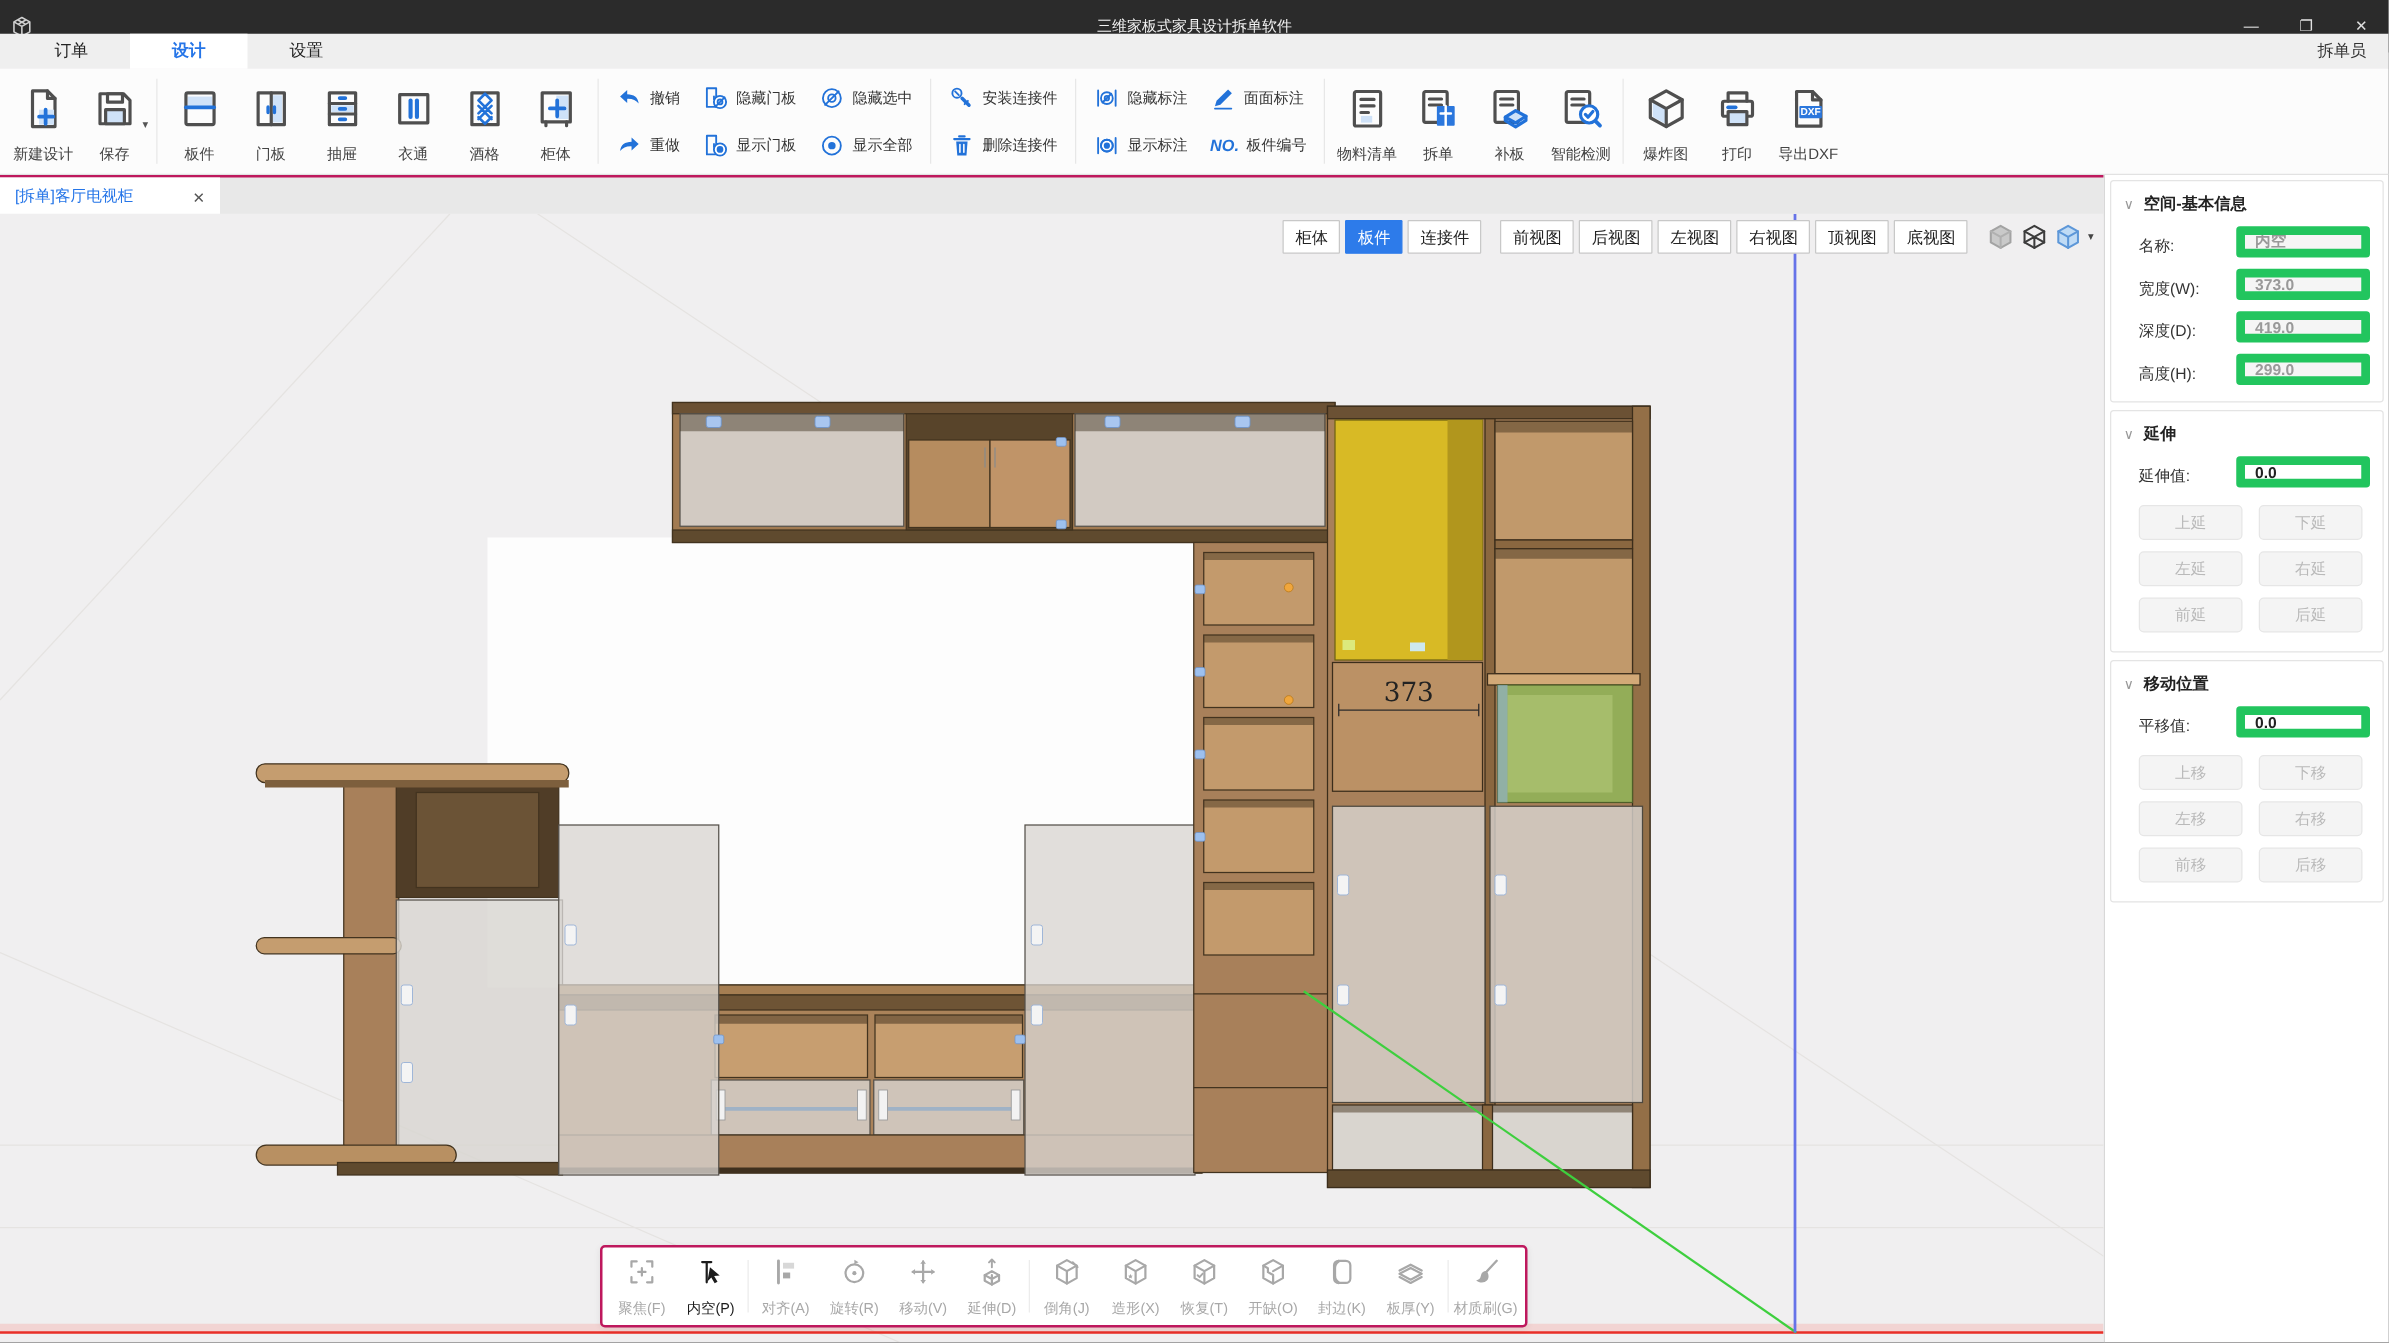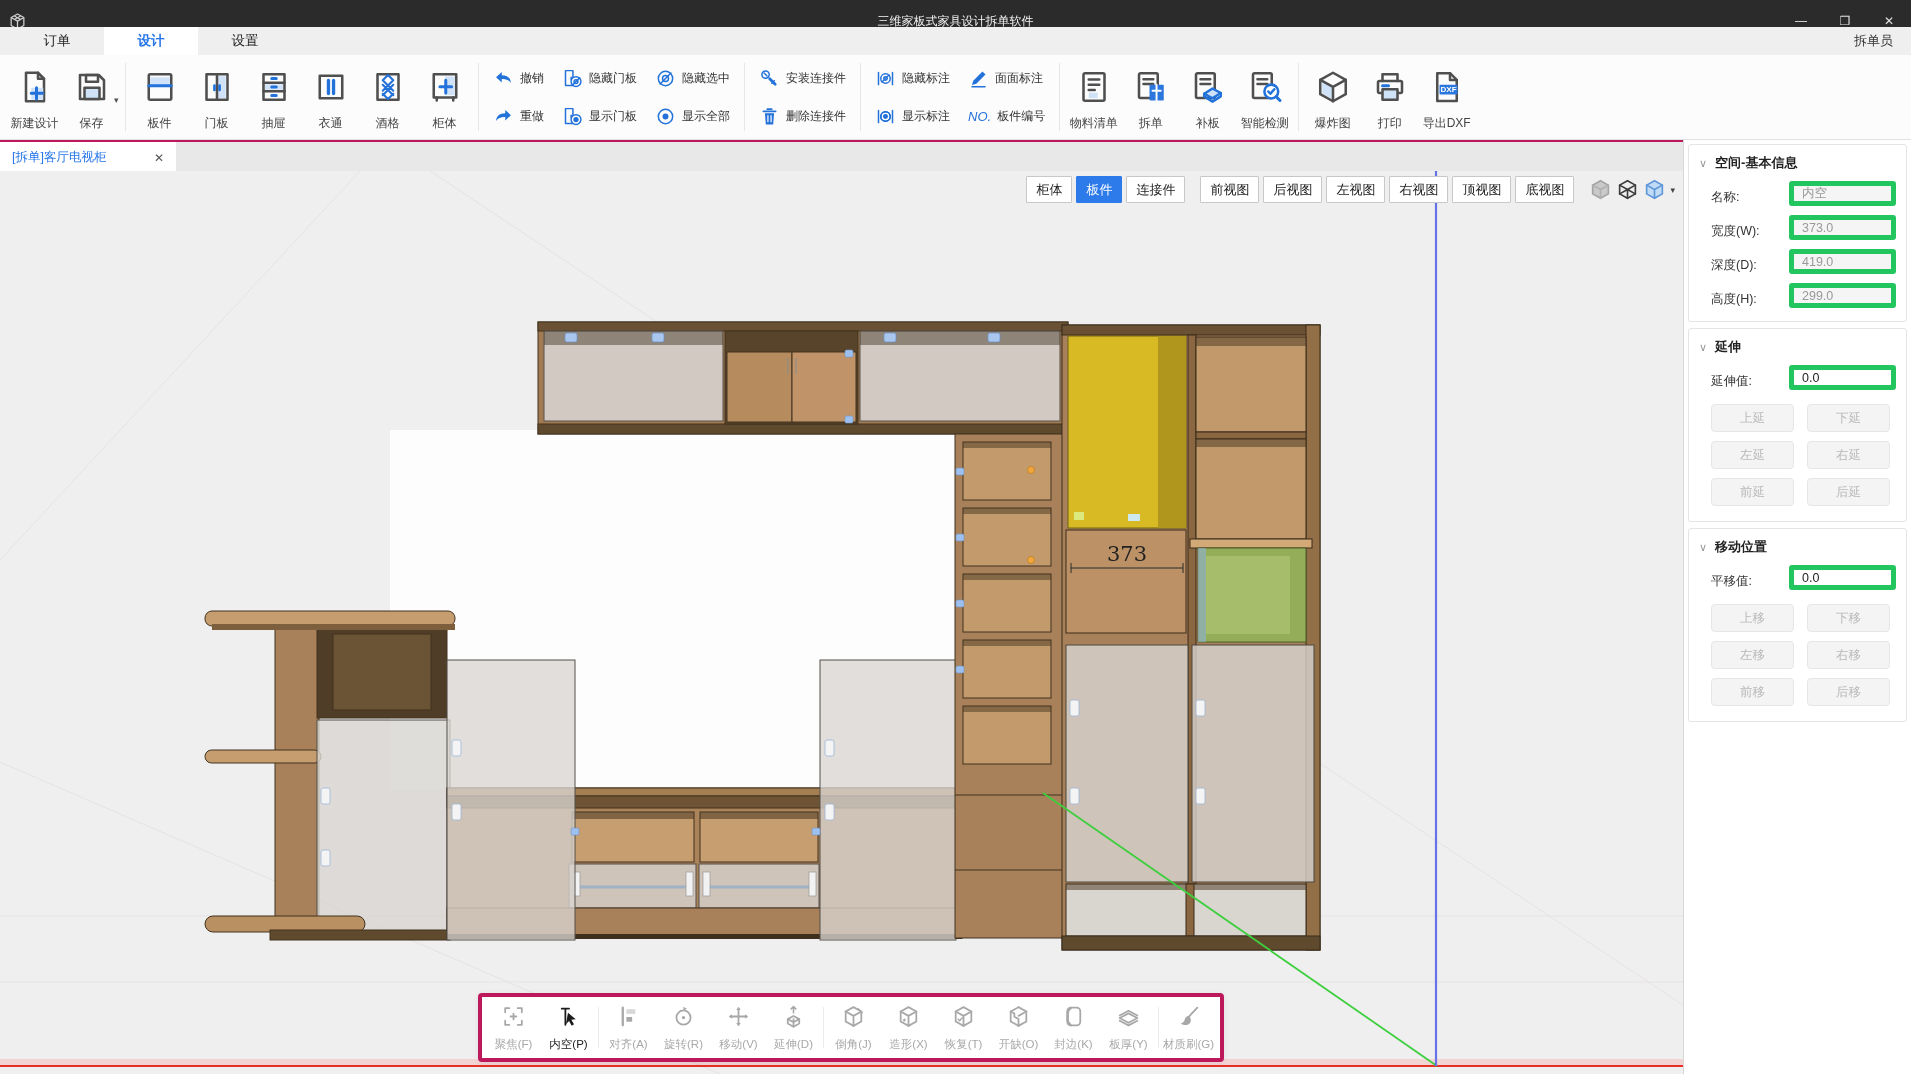--- a/index.html
+++ b/index.html
@@ -25,54 +25,54 @@
   .big-btn{width:57px;display:flex;flex-direction:column;align-items:center;justify-content:flex-end;padding:4px 0 5px;cursor:pointer;}
   .big-btn .ic{flex:1;display:flex;align-items:center;justify-content:center;color:#4f4f4f;position:relative;}
   .big-btn .ic svg{width:36px;height:36px;}
   .big-btn .lbl{font-size:12px;color:#444;margin-top:2px;white-space:nowrap;}
   .caret{font-size:9px;color:#555;position:absolute;right:-9px;bottom:8px;}
   .col-pair{display:flex;flex-direction:column;justify-content:space-evenly;}
   .small-btn{display:flex;align-items:center;height:34px;padding:0 9px;cursor:pointer;}
   .small-btn .ic{color:#2272d9;display:flex;}
   .small-btn .ic svg{width:21px;height:21px;}
   .small-btn .lbl{font-size:12px;color:#333;margin-left:6px;white-space:nowrap;}
-  .no-glyph{font-style:italic;font-weight:normal;color:#2272d9;font-size:13px;font-family:"Liberation Sans",sans-serif;}
+  .no-glyph{font-style:italic;font-weight:bold;color:#2272d9;font-size:13px;font-family:"Liberation Sans",sans-serif;}
   
   .tabstrip{position:absolute;top:140px;left:0;width:1683px;height:31px;background:#e8e8e8;border-top:2px solid #be185d;display:flex;}
   .doc-tab{width:152px;background:#fff;display:flex;align-items:center;padding:0 12px;font-size:12.5px;color:#2575e8;cursor:pointer;}
   .doc-close{margin-left:auto;color:#555;font-size:12px;cursor:pointer;}
   
   .canvas{position:absolute;top:171px;left:0;width:1683px;height:903px;background:#f0eff0;overflow:hidden;}
   .canvas svg.scene{position:absolute;top:0;left:0;}
   .viewbar{position:absolute;top:5px;right:8px;display:flex;align-items:center;gap:4px;}
   .vb-btn{height:25px;padding:0 9px;background:#fff;border:1px solid #c8c8c8;font-size:13px;color:#222;
           display:flex;align-items:center;border-radius:1px;cursor:pointer;white-space:nowrap;}
   .vb-btn.active{background:#2d7bea;border-color:#2d7bea;color:#fff;}
   .vb-gap{width:7px;}
   .vb-cube{cursor:pointer;display:flex;}
   .vb-cube svg{width:23px;height:23px;display:block;}
   .vb-caret{font-size:9px;color:#444;cursor:pointer;}
   
-  .bottombar{position:absolute;left:851px;transform:translateX(-50%);bottom:12px;background:#fff;border:4px solid #be185d;
+  .bottombar{position:absolute;left:851px;transform:translateX(-50%);bottom:12px;background:#fff;border:2px solid #be185d;
              border-radius:4px;display:flex;align-items:stretch;padding:3px 4px;box-shadow:0 1px 6px rgba(0,0,0,.07);}
   .bb-item{width:55px;display:flex;flex-direction:column;align-items:center;justify-content:center;color:#a8a8a8;cursor:pointer;padding:4px 0 3px;}
   .bb-item svg{width:25px;height:25px;}
   .bb-item .lbl{font-size:11.5px;margin-top:4px;white-space:nowrap;}
   .bb-item.active{color:#1c1c1c;}
   .bb-sep{width:1px;background:#ececec;margin:7px 2px;}
   
   .panel{position:absolute;top:140px;right:0;width:228px;bottom:0;background:#fff;border-left:1px solid #d8d8d8;
          box-sizing:border-box;padding:4px;}
   .sect{border:1px solid #e4e4e4;border-radius:3px;margin-bottom:6px;padding:9px 10px 13px;background:#fff;}
   .sect-h{display:flex;align-items:center;font-size:13px;color:#222;font-weight:bold;cursor:pointer;}
   .chev{color:#999;font-size:11px;margin-right:8px;font-weight:normal;}
   .frow{display:flex;align-items:flex-end;margin-top:9px;padding-left:12px;gap:16px;}
   .frow label{width:62px;font-size:12.5px;color:#333;flex-shrink:0;}
-  .frow input{flex:1;height:25px;border:5px solid #22c55e;border-radius:3px;background:#f5f5f5;color:#999;
-              font-size:12.5px;padding:0 8px;min-width:0;font-family:inherit;box-sizing:border-box;outline:none;}
+  .frow input{flex:1;height:25px;border:7px solid #22c55e;border-radius:3px;background:#f5f5f5;color:#999;
+              font-size:12.5px;padding:0 8px;min-width:0;font-family:inherit;box-sizing:border-box;outline:none;font-weight:bold;}
   .frow input.editable{background:#fff;color:#222;}
   .btn-grid{display:grid;grid-template-columns:1fr 1fr;gap:9px 13px;margin:14px 6px 2px 12px;}
   .pbtn{height:26px;background:#f4f4f4;border:1px solid #e6e6e6;border-radius:4px;color:#b9b9b9;font-size:12.5px;
         display:flex;align-items:center;justify-content:center;cursor:default;text-align:right;}
 </style>
 </head>
 <body>
 
 <div id="app">
 

